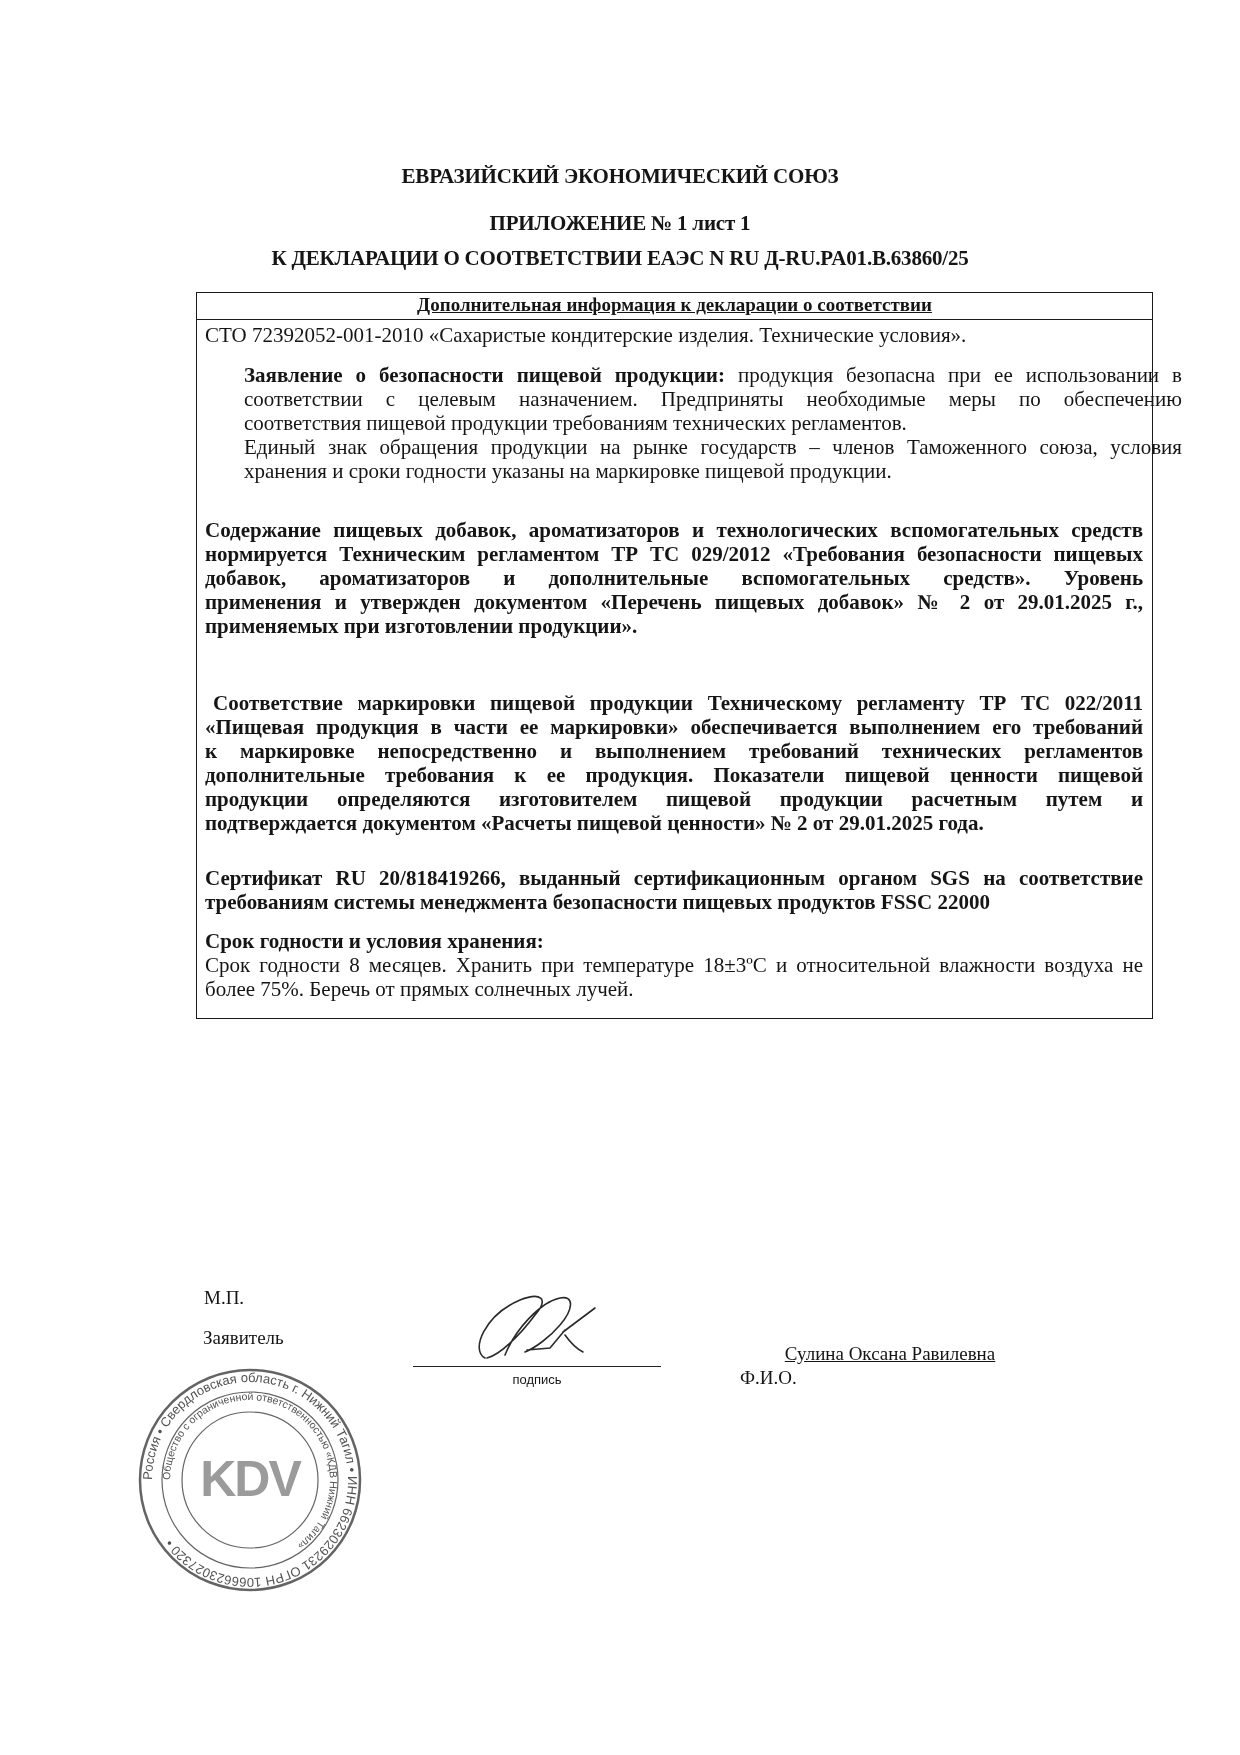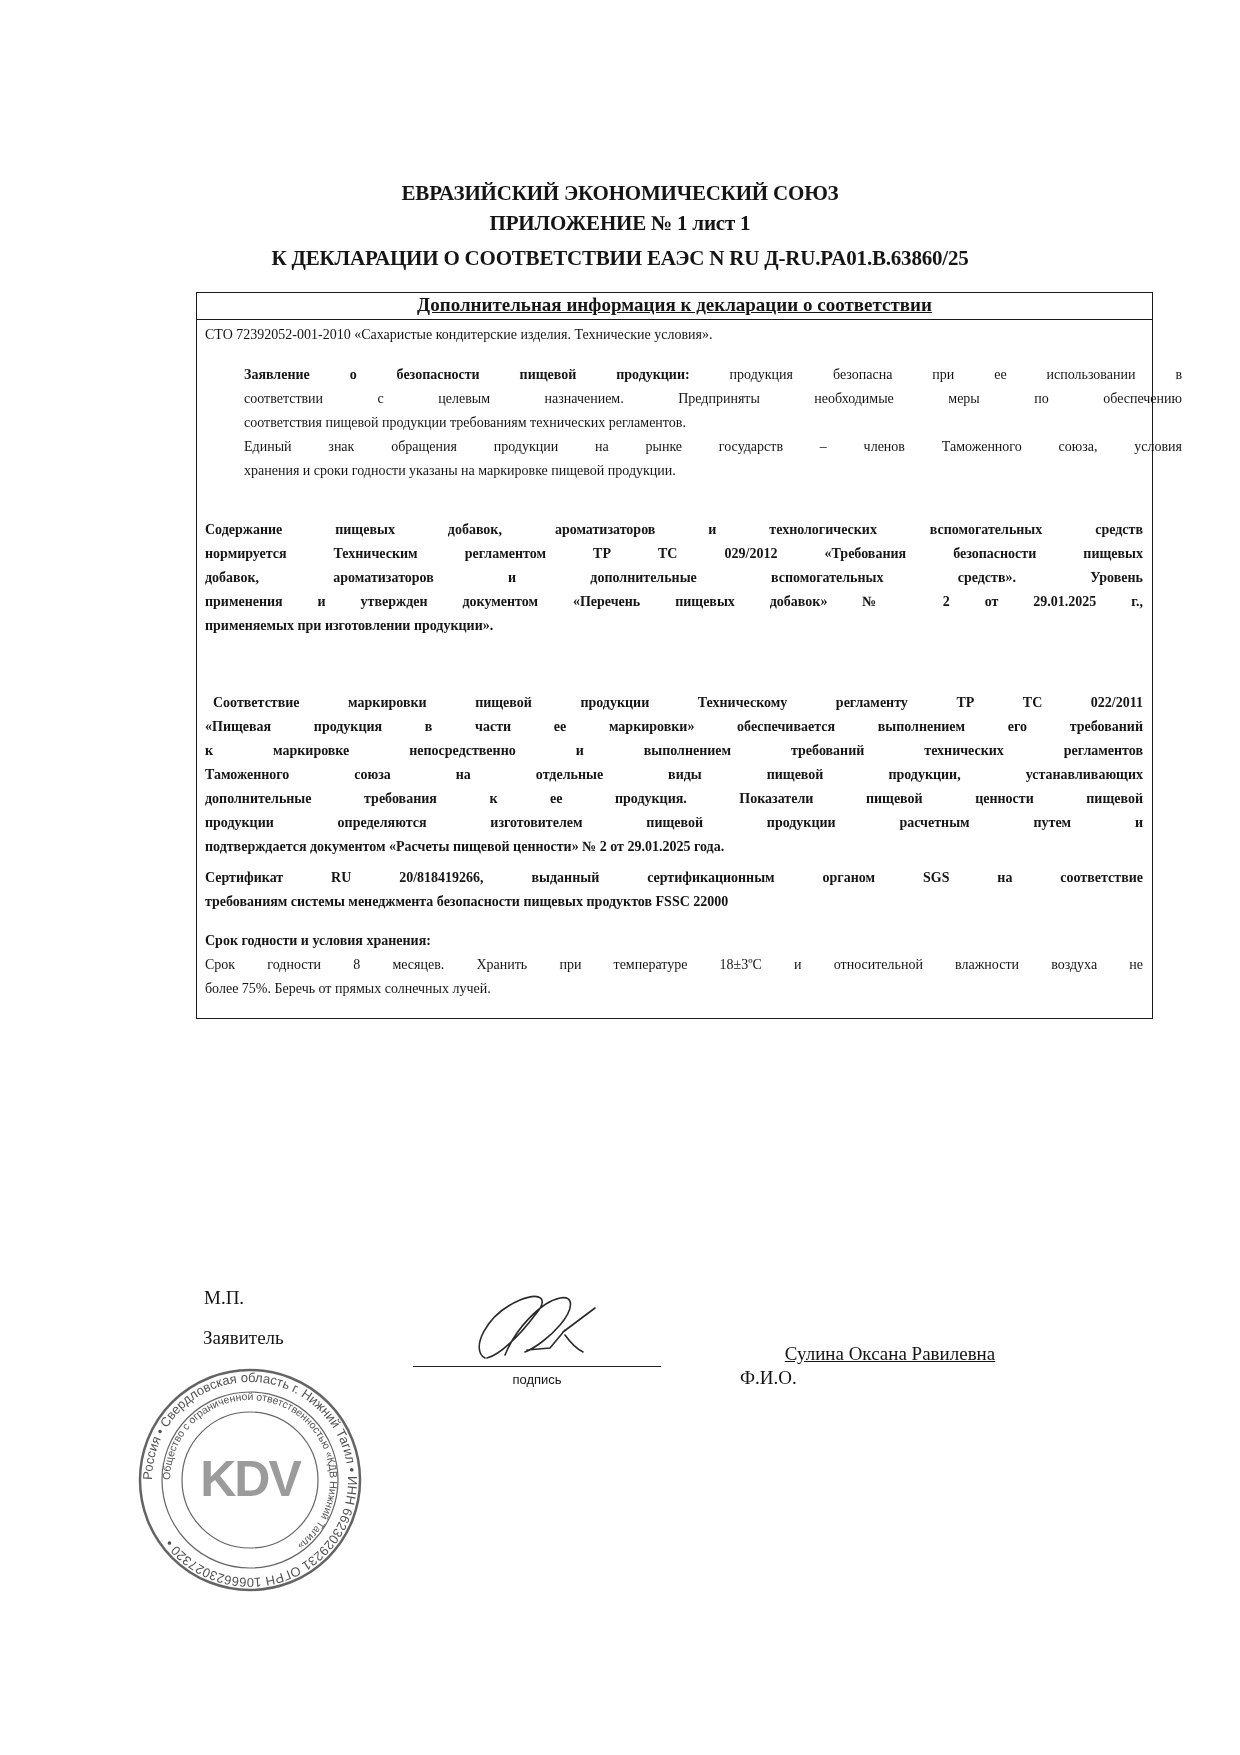--- a/index.html
+++ b/index.html
@@ -2,30 +2,30 @@
 <html><head>
 <meta charset="utf-8">
 <style>
   html, body { margin: 0; padding: 0; background: #ffffff; }
   body {
     width: 1240px; height: 1755px; position: relative; overflow: hidden;
     font-family: "Liberation Serif", "DejaVu Serif", serif; color: #151515;
   }
   .hdr { position: absolute; left: 0; width: 1240px; text-align: center;
          font-weight: bold; font-size: 21px; letter-spacing: -0.2px; }
-  #h1 { top: 181px; text-align: center; }
+  #h1 { top: 164px; text-align: center; }
   #h2 { top: 211px; }
   #h3 { top: 246px; }
 
   .box { position: absolute; left: 196px; top: 292px; width: 957px; height: 727px;
          border: 1.6px solid #1a1a1a; box-sizing: border-box; }
   .box-head { height: 26px; border-bottom: 1.6px solid #1a1a1a; text-align: center;
               font-weight: bold; font-size: 19px; line-height: 24px; }
   .box-head span { text-decoration: underline; margin-top: 27px; }
-  .para { position: absolute; left: 8px; width: 938px; font-size: 14px;
+  .para { position: absolute; left: 8px; width: 938px; font-size: 21px;
           line-height: 24px; text-align: justify; }
   .para.bold { font-weight: bold; }
   .line { display: block; text-align: justify; text-align-last: justify; white-space: nowrap; }
   .line.last { text-align-last: left; }
   b { font-weight: bold; }
 
   #p-sto { top: 30px; }
   #p-safety { top: 70px; margin-left: 39px; }
   #p-additives { top: 225px; }
   #p-labeling { top: 398px; }
@@ -72,21 +72,20 @@
     <span class="line">нормируется Техническим регламентом ТР ТС 029/2012 «Требования безопасности пищевых</span>
     <span class="line">добавок, ароматизаторов и дополнительные вспомогательных средств». Уровень</span>
     <span class="line">применения и утвержден документом «Перечень пищевых добавок» № 2 от 29.01.2025 г.,</span>
     <span class="line last">применяемых при изготовлении продукции».</span>
   </div>
 
   <div class="para bold" id="p-labeling">
     <span class="line" style="padding-left:8px">Соответствие маркировки пищевой продукции Техническому регламенту ТР ТС 022/2011</span>
     <span class="line">«Пищевая продукция в части ее маркировки» обеспечивается выполнением его требований</span>
     <span class="line">к маркировке непосредственно и выполнением требований технических регламентов</span>
-    <span class="line">Таможенного союза на отдельные виды пищевой продукции, устанавливающих</span>
     <span class="line">дополнительные требования к ее продукция. Показатели пищевой ценности пищевой</span>
     <span class="line">продукции определяются изготовителем пищевой продукции расчетным путем и</span>
     <span class="line last">подтверждается документом «Расчеты пищевой ценности» № 2 от 29.01.2025 года.</span>
   </div>
 
   <div class="para bold" id="p-cert">
     <span class="line">Сертификат RU 20/818419266, выданный сертификационным органом SGS на соответствие</span>
     <span class="line last">требованиям системы менеджмента безопасности пищевых продуктов FSSC 22000</span>
   </div>
 

